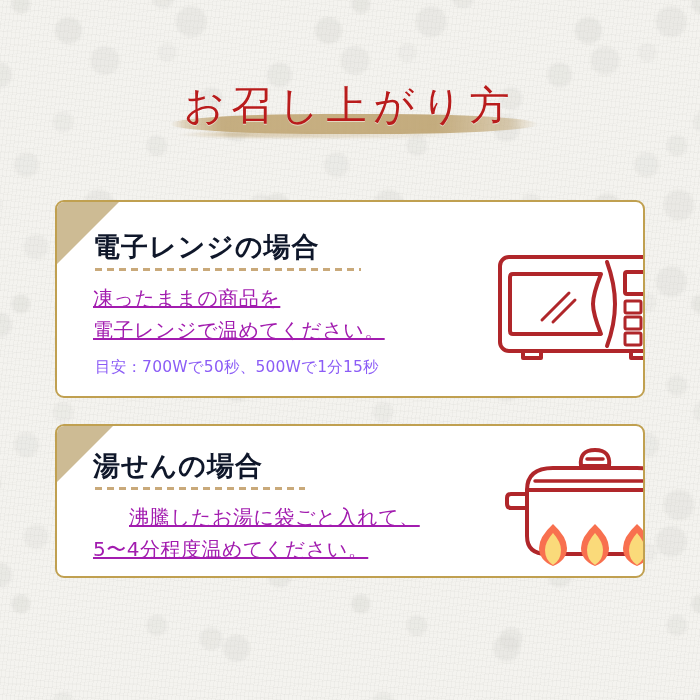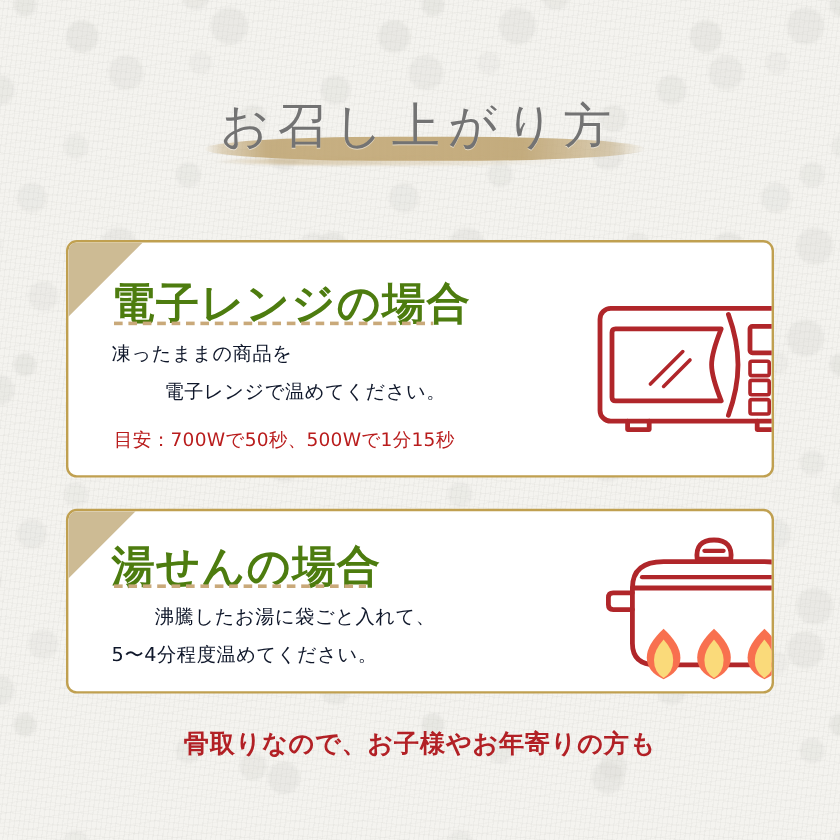--- a/index.html
+++ b/index.html
@@ -107,21 +107,21 @@
         rgba(196,171,124,.30) 55%,
         rgba(196,171,124,0) 100%);
     border-radius: 50%;
     filter: blur(1px);
   }
   #title-text {
     position: relative;
     font-family: "DejaVu Serif", "Liberation Serif", serif;
     font-size: 40px;
     letter-spacing: 7px;
-    color: #737373;
+    color: #b91c1c;
     text-shadow: 0 1px 0 rgba(255,255,255,.5);
     line-height: 54px;
     white-space: nowrap;
   }
 
   
   .card {
     position: absolute;
     background: #ffffff;
     border: 2px solid #c0a050;
@@ -144,50 +144,51 @@
   #card-boil .card-corner { border-width: 56px 56px 0 0; }
 
   .card-body {
     position: absolute;
     left: 36px;
     top: 0;
     height: 100%;
   }
 
   .card-heading {
-    color: #4d7c0f;
+    color: #0f172a;
     font-weight: bold;
-    font-size: 36px;
+    font-size: 27px;
     letter-spacing: 1px;
     white-space: nowrap;
   }
   .card-divider {
     height: 3px;
     background-image: linear-gradient(90deg, #c9a97a 0 7px, rgba(0,0,0,0) 7px 12px);
     background-size: 12px 3px;
     background-repeat: repeat-x;
   }
   .card-line {
-    color: #0f172a;
-    font-size: 16px;
+    color: #a21caf;
+    font-size: 20px;
     letter-spacing: .5px;
     white-space: nowrap;
+    text-decoration: underline;
   }
   .card-note {
-    color: #b91c1c;
+    color: #8b5cf6;
     font-size: 15.5px;
     letter-spacing: .2px;
     white-space: nowrap;
   }
 
   
   #mw-heading  { position: absolute; left: 0; top: 27px; }
   #mw-divider  { position: absolute; left: 2px; top: 66px; width: 266px; }
   #mw-line-1   { position: absolute; left: 0; top: 83px; }
-  #mw-line-2   { position: absolute; left: 0; top: 115px; margin-left: 44px; }
+  #mw-line-2   { position: absolute; left: 0; top: 115px; }
   #mw-note     { position: absolute; left: 2px; top: 155px; }
 
   
   #boil-heading { position: absolute; left: 0; top: 22px; }
   #boil-divider { position: absolute; left: 2px; top: 61px; width: 210px; }
   #boil-line-1  { position: absolute; left: 0; top: 78px; margin-left: 36px; }
   #boil-line-2  { position: absolute; left: 0; top: 110px; }
 
   .card-icon { position: absolute; }
   #microwave-icon { left: 440px; top: 52px; }
@@ -290,14 +291,13 @@
         <path d="M90 127 Q82 122 82 112 Q82 104 90 95 Q98 104 98 112 Q98 122 90 127 Z" fill="#fada7a"></path>
 
         <path d="M132 128 Q118 122 118 110 Q118 99 132 86 Q146 99 146 110 Q146 122 132 128 Z" fill="#f8704f"></path>
         <path d="M132 127 Q124 122 124 112 Q124 104 132 95 Q140 104 140 112 Q140 122 132 127 Z" fill="#fada7a"></path>
       </g>
     </svg>
   </div>
 </div>
 
 <div class="layer" id="footer-note">
-  <div class="footer-line">骨取りなので、お子様やお年寄りの方も</div>
 </div>
 
 </body></html>

